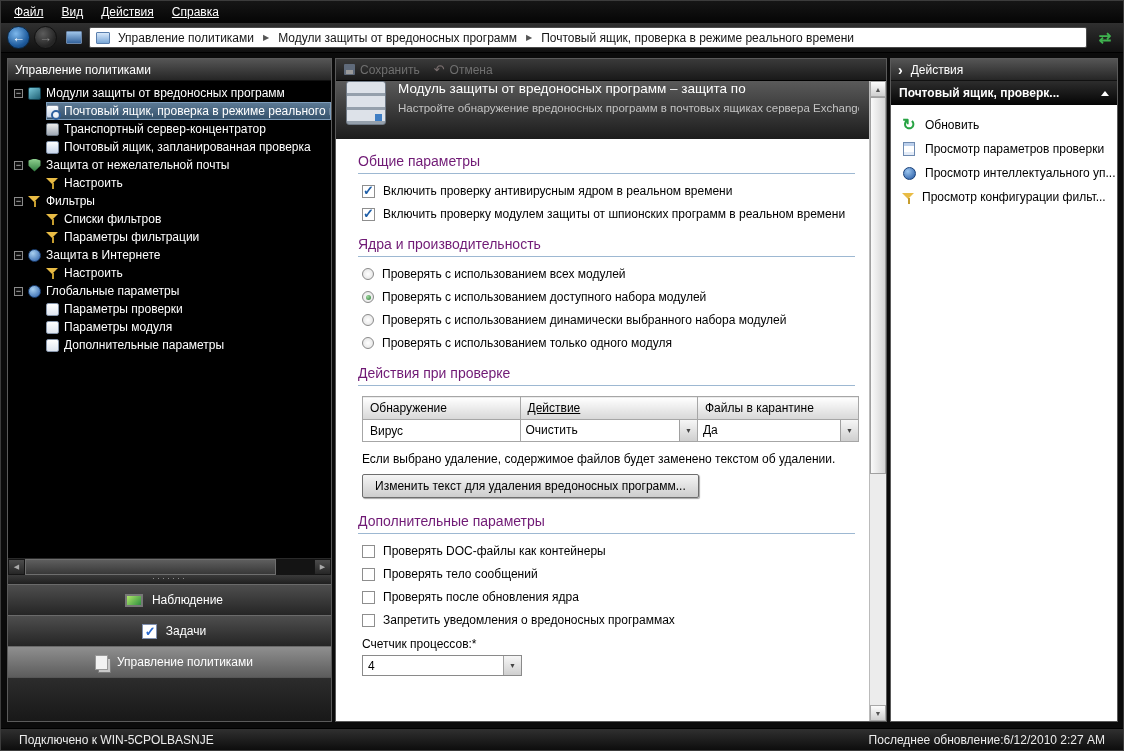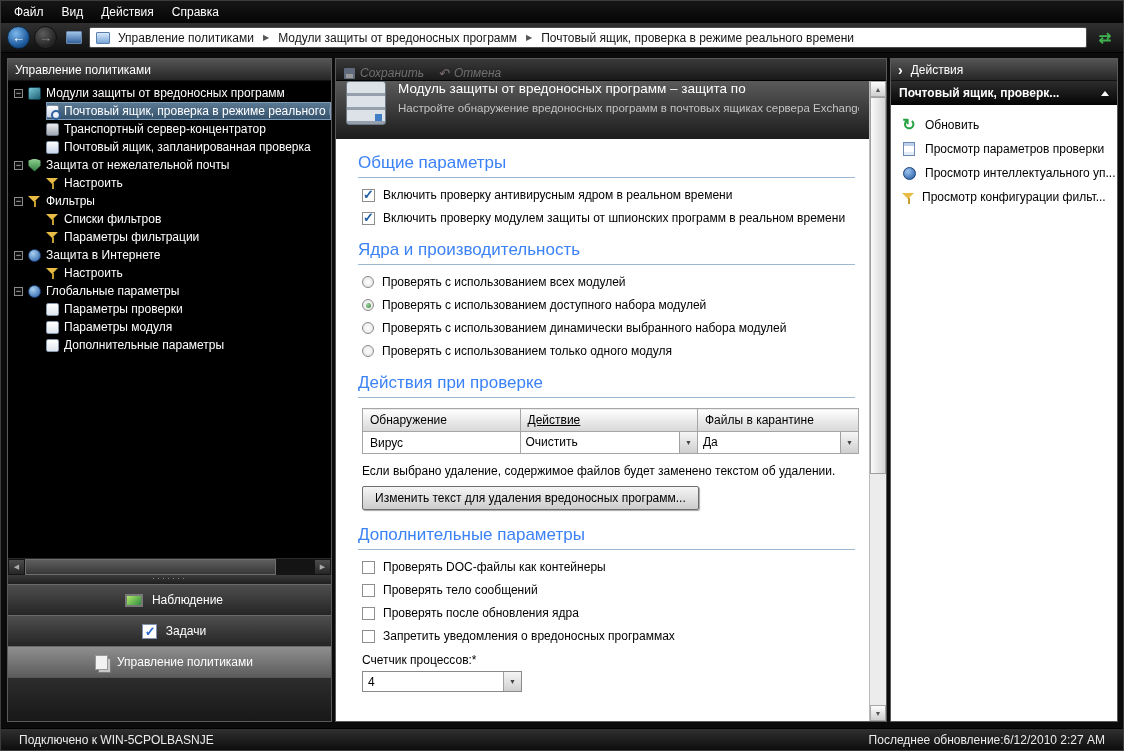--- a/index.html
+++ b/index.html
@@ -7,21 +7,21 @@
   body {
     width:1124px; height:751px; overflow:hidden;
     font-family:"Liberation Sans", sans-serif; font-size:12px;
     background:#0b0b0b; color:#000;
   }
   .window { width:1124px; height:751px; display:flex; flex-direction:column; border:1px solid #3c3c3c; background:#0b0b0b; }
 
   
   .menubar { height:22px; display:flex; align-items:center; padding-left:4px;
     background:linear-gradient(#161616,#050505); color:#fff; }
-  .menu-item { padding:3px 9px; cursor:default; }
+  .menu-item { padding:3px 9px; cursor:default;text-decoration:underline; }
 
   
   .navbar { height:30px; display:flex; align-items:center; padding:0 6px;
     background:linear-gradient(#303030,#101010); border-bottom:1px solid #000; }
   .nav-circle { width:23px; height:23px; border-radius:50%; margin-right:4px; flex:none;
     display:flex; align-items:center; justify-content:center; font-size:13px; font-weight:bold; }
   .nav-circle.back { background:radial-gradient(circle at 38% 32%, #7db8ec, #1f5c9e 62%, #0f3560);
     border:1px solid #0a2744; color:#fff; }
   .nav-circle.fwd { background:radial-gradient(circle at 38% 32%, #5c5c5c, #262626 65%);
     border:1px solid #111; color:#8a8a8a; }
@@ -92,41 +92,41 @@
   .left-filler { height:44px; flex:none; background:linear-gradient(#2c2c2c,#181818); border-top:1px solid #555; }
   .nic { width:18px; height:16px; flex:none; position:relative; }
   .nic-monitor { height:13px; border:2px solid #777; background:linear-gradient(135deg,#aee76a,#2f8f3f); }
   .nic-tasks { width:15px; height:15px; background:#fff; border:1px solid #8090b0; }
   .nic-tasks::after { content:"✓"; position:absolute; left:2px; top:-1px; color:#2a6ad0; font-weight:bold; font-size:13px; }
   .nic-pol { width:13px; height:15px; background:#f2f2f2; border:1px solid #999;
     box-shadow:3px 3px 0 -1px #c9c9c9, 3px 3px 0 0 #7d7d7d; }
 
   
   .center-panel { flex:1; background:#fff; position:relative; overflow:hidden; }
-  .ct-toolbar { height:22px; flex:none; display:flex; align-items:flex-end; gap:14px; padding-left:8px;
-    background:linear-gradient(#3a3a3a,#191919); border-bottom:1px solid #000;font-style:italic; }
+  .ct-toolbar { height:22px; flex:none; display:flex; align-items:center; gap:14px; padding-left:8px;
+    background:linear-gradient(#3a3a3a,#191919); border-bottom:1px solid #000; }
   .tb-btn { display:flex; align-items:center; gap:5px; color:#6f6f6f; }
   .ico-save { width:11px; height:11px; background:#5f6a7a; border-radius:1px; position:relative; }
   .ico-save::after { content:""; position:absolute; left:2px; bottom:1px; right:2px; height:4px; background:#9a9a9a; }
   .ico-undo { color:#7a6f6f; font-size:13px; line-height:1; }
   .ico-undo::before { content:"↶"; }
 
   .ct-header { height:58px; flex:none; margin-right:17px; display:flex; align-items:flex-start; gap:12px;
     padding:0 10px; background:linear-gradient(#5a5a5a,#1c1c1c); overflow:hidden; }
   .hdr-icon { width:40px; height:44px; flex:none; border:1px solid #707a86; border-radius:3px;
     background:repeating-linear-gradient(180deg,#dde2e9 0 11px,#95a0ac 11px 14px); position:relative; }
   .hdr-icon::after { content:""; position:absolute; right:3px; bottom:3px; width:7px; height:7px; background:#3f7ec4; }
   .hdr-text { min-width:0; }
   .hdr-title { color:#fff; font-size:13.5px; white-space:nowrap; overflow:hidden; }
   .hdr-sub { color:#c3c3c3; font-size:11.5px; margin-top:6px; white-space:nowrap; overflow:hidden; }
 
   .ct-content { position:absolute; top:80px; left:0; right:17px; bottom:0; overflow:hidden;
     padding:14px 14px 0 22px; background:#fff; }
   .section { margin-bottom:15px; }
-  .sec-head { color:#3b82f6; font-size:17px; padding-bottom:4px; border-bottom:1px solid #9db8d2; margin-bottom:10px; }
+  .sec-head { color:#701a75; font-size:14px; padding-bottom:4px; border-bottom:1px solid #9db8d2; margin-bottom:10px; }
   .opt-row { display:flex; align-items:center; gap:8px; margin:9px 0 9px 4px; }
   .cb { width:13px; height:13px; flex:none; background:#fff; border:1px solid #8e8e8e; position:relative; }
   .cb.on::after { content:"✓"; position:absolute; left:0px; top:-3px; color:#1f5fa8; font-weight:bold; font-size:13px; }
   .rb { width:12px; height:12px; flex:none; border-radius:50%; border:1px solid #8a8a8a;
     background:radial-gradient(#fff,#e0e0e0); position:relative; }
   .rb.on::after { content:""; position:absolute; inset:2.5px; border-radius:50%;
     background:radial-gradient(circle at 35% 35%, #9fd89f, #2f7d3a); }
 
   .act-table { width:497px; border-collapse:collapse; margin:4px 0 10px 4px; }
   .act-table th, .act-table td { border:1px solid #a6a6a6; font-size:12px; }

